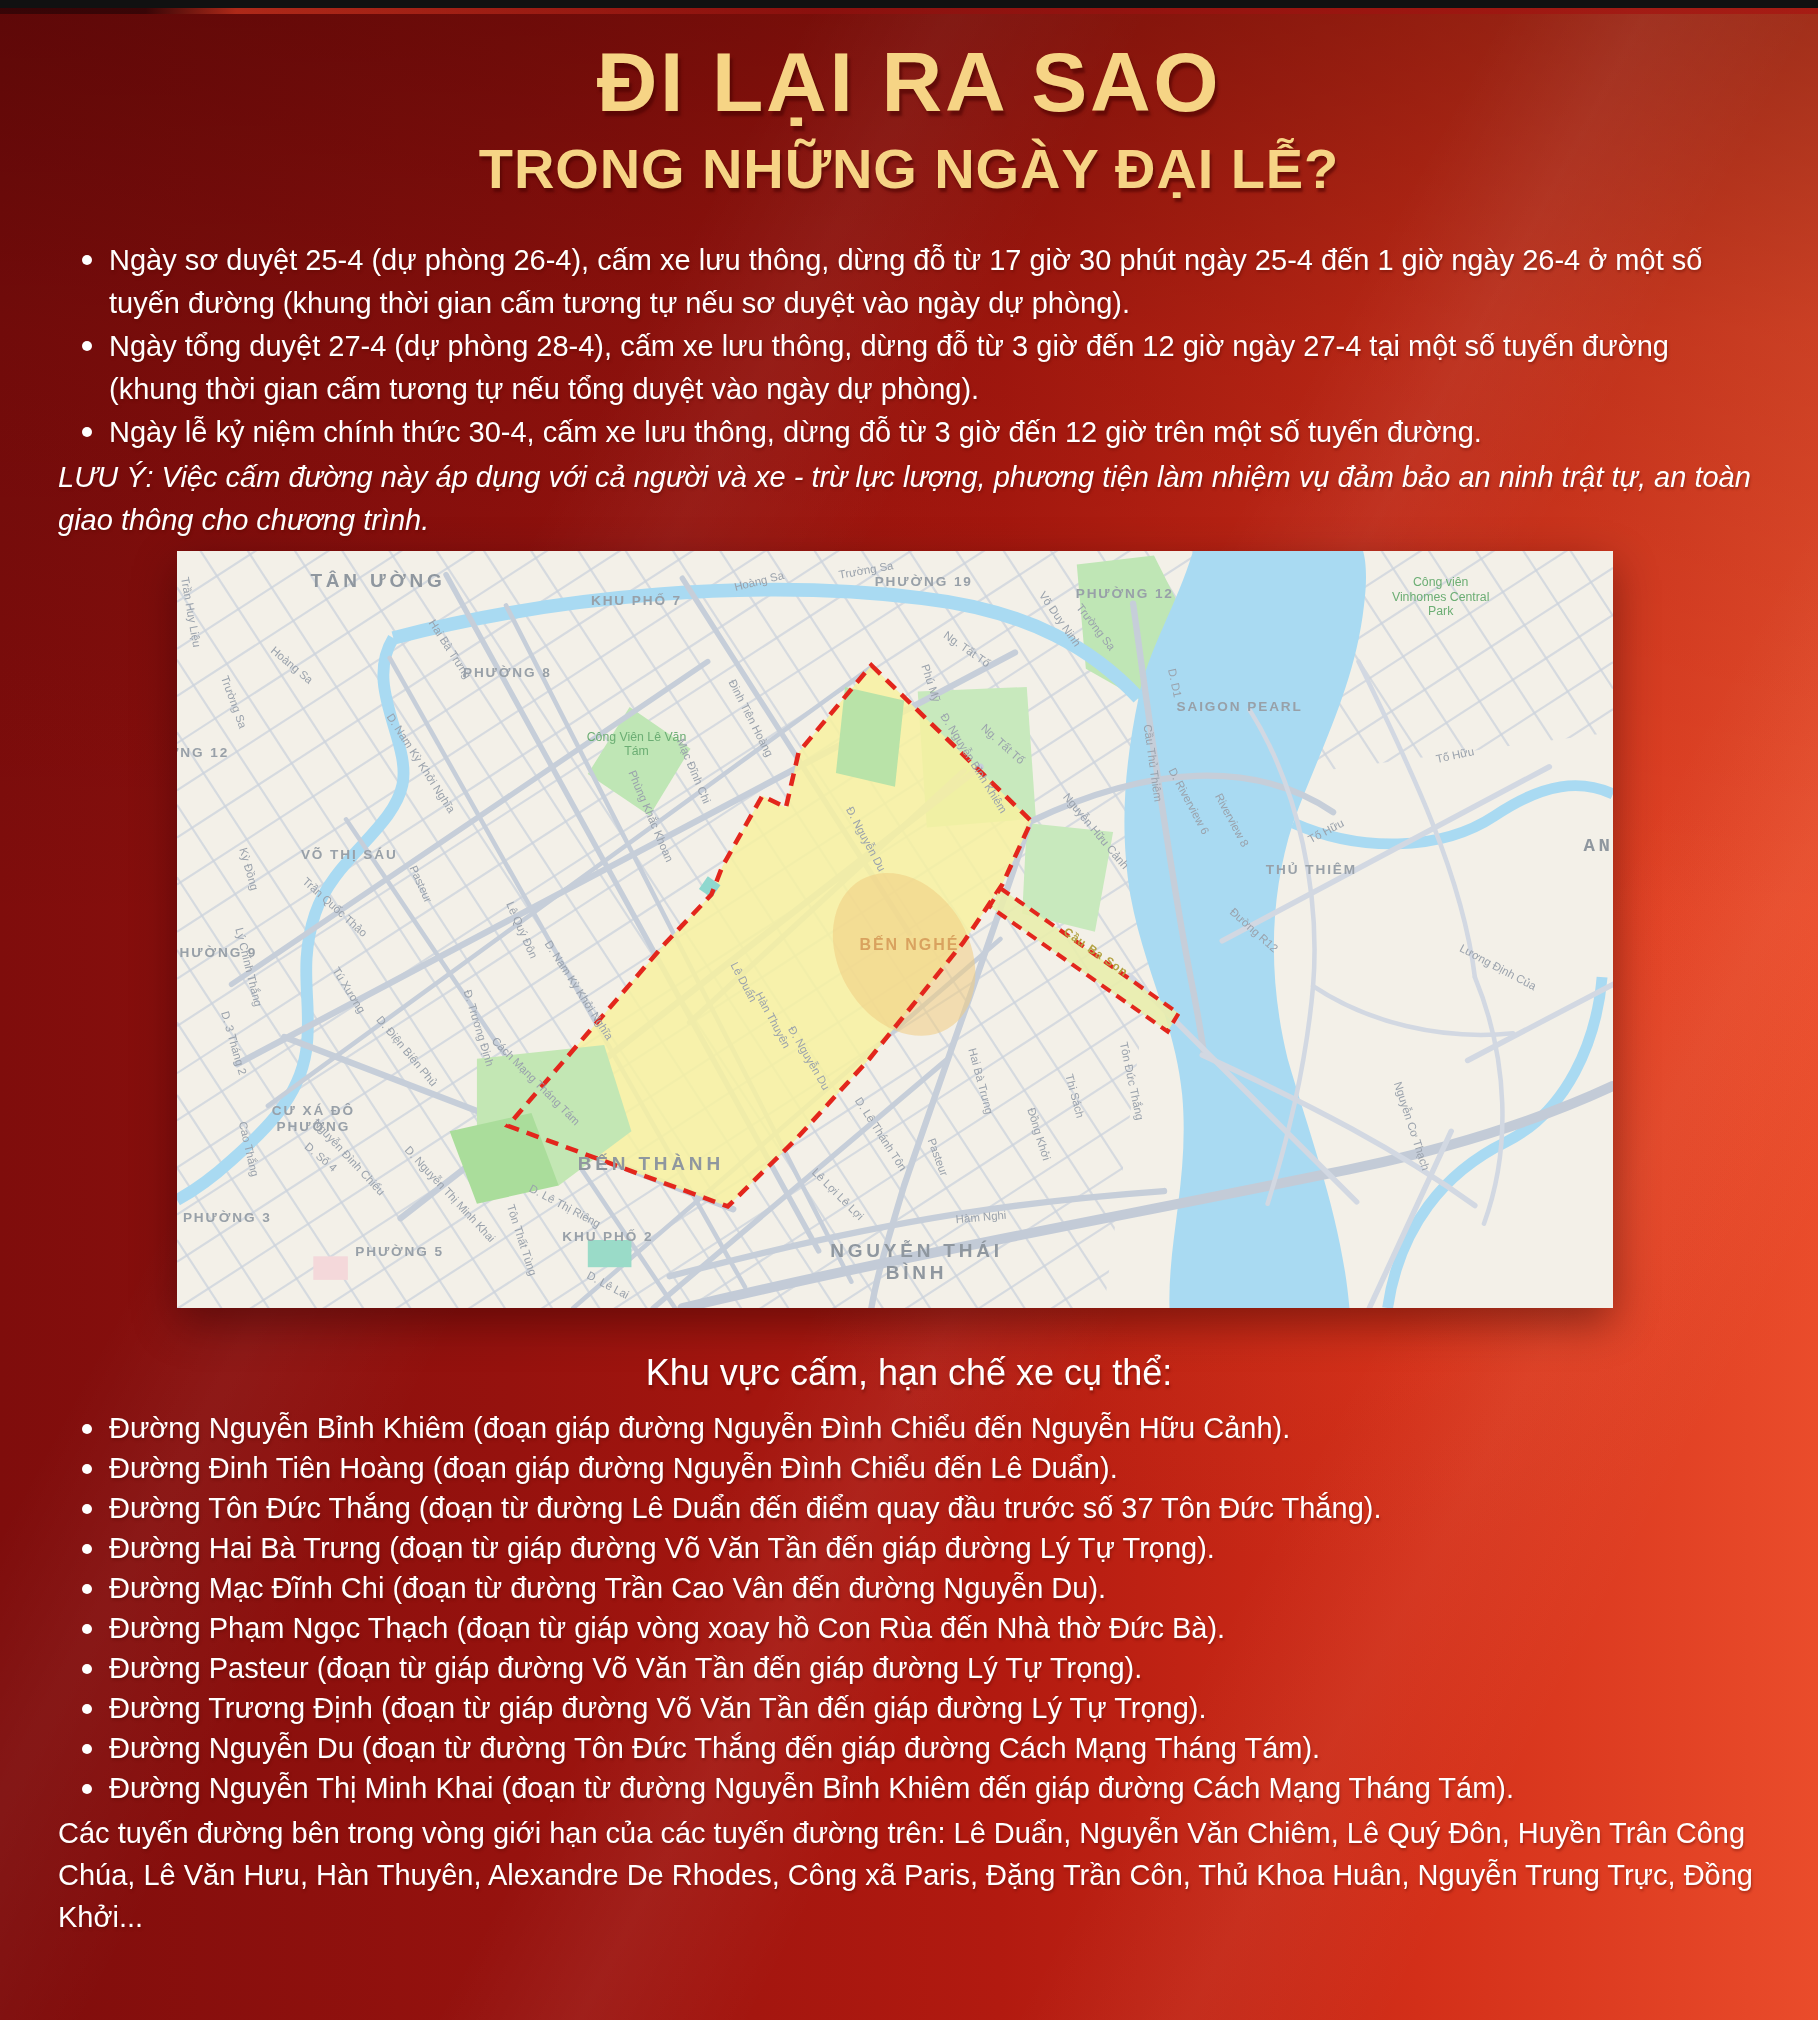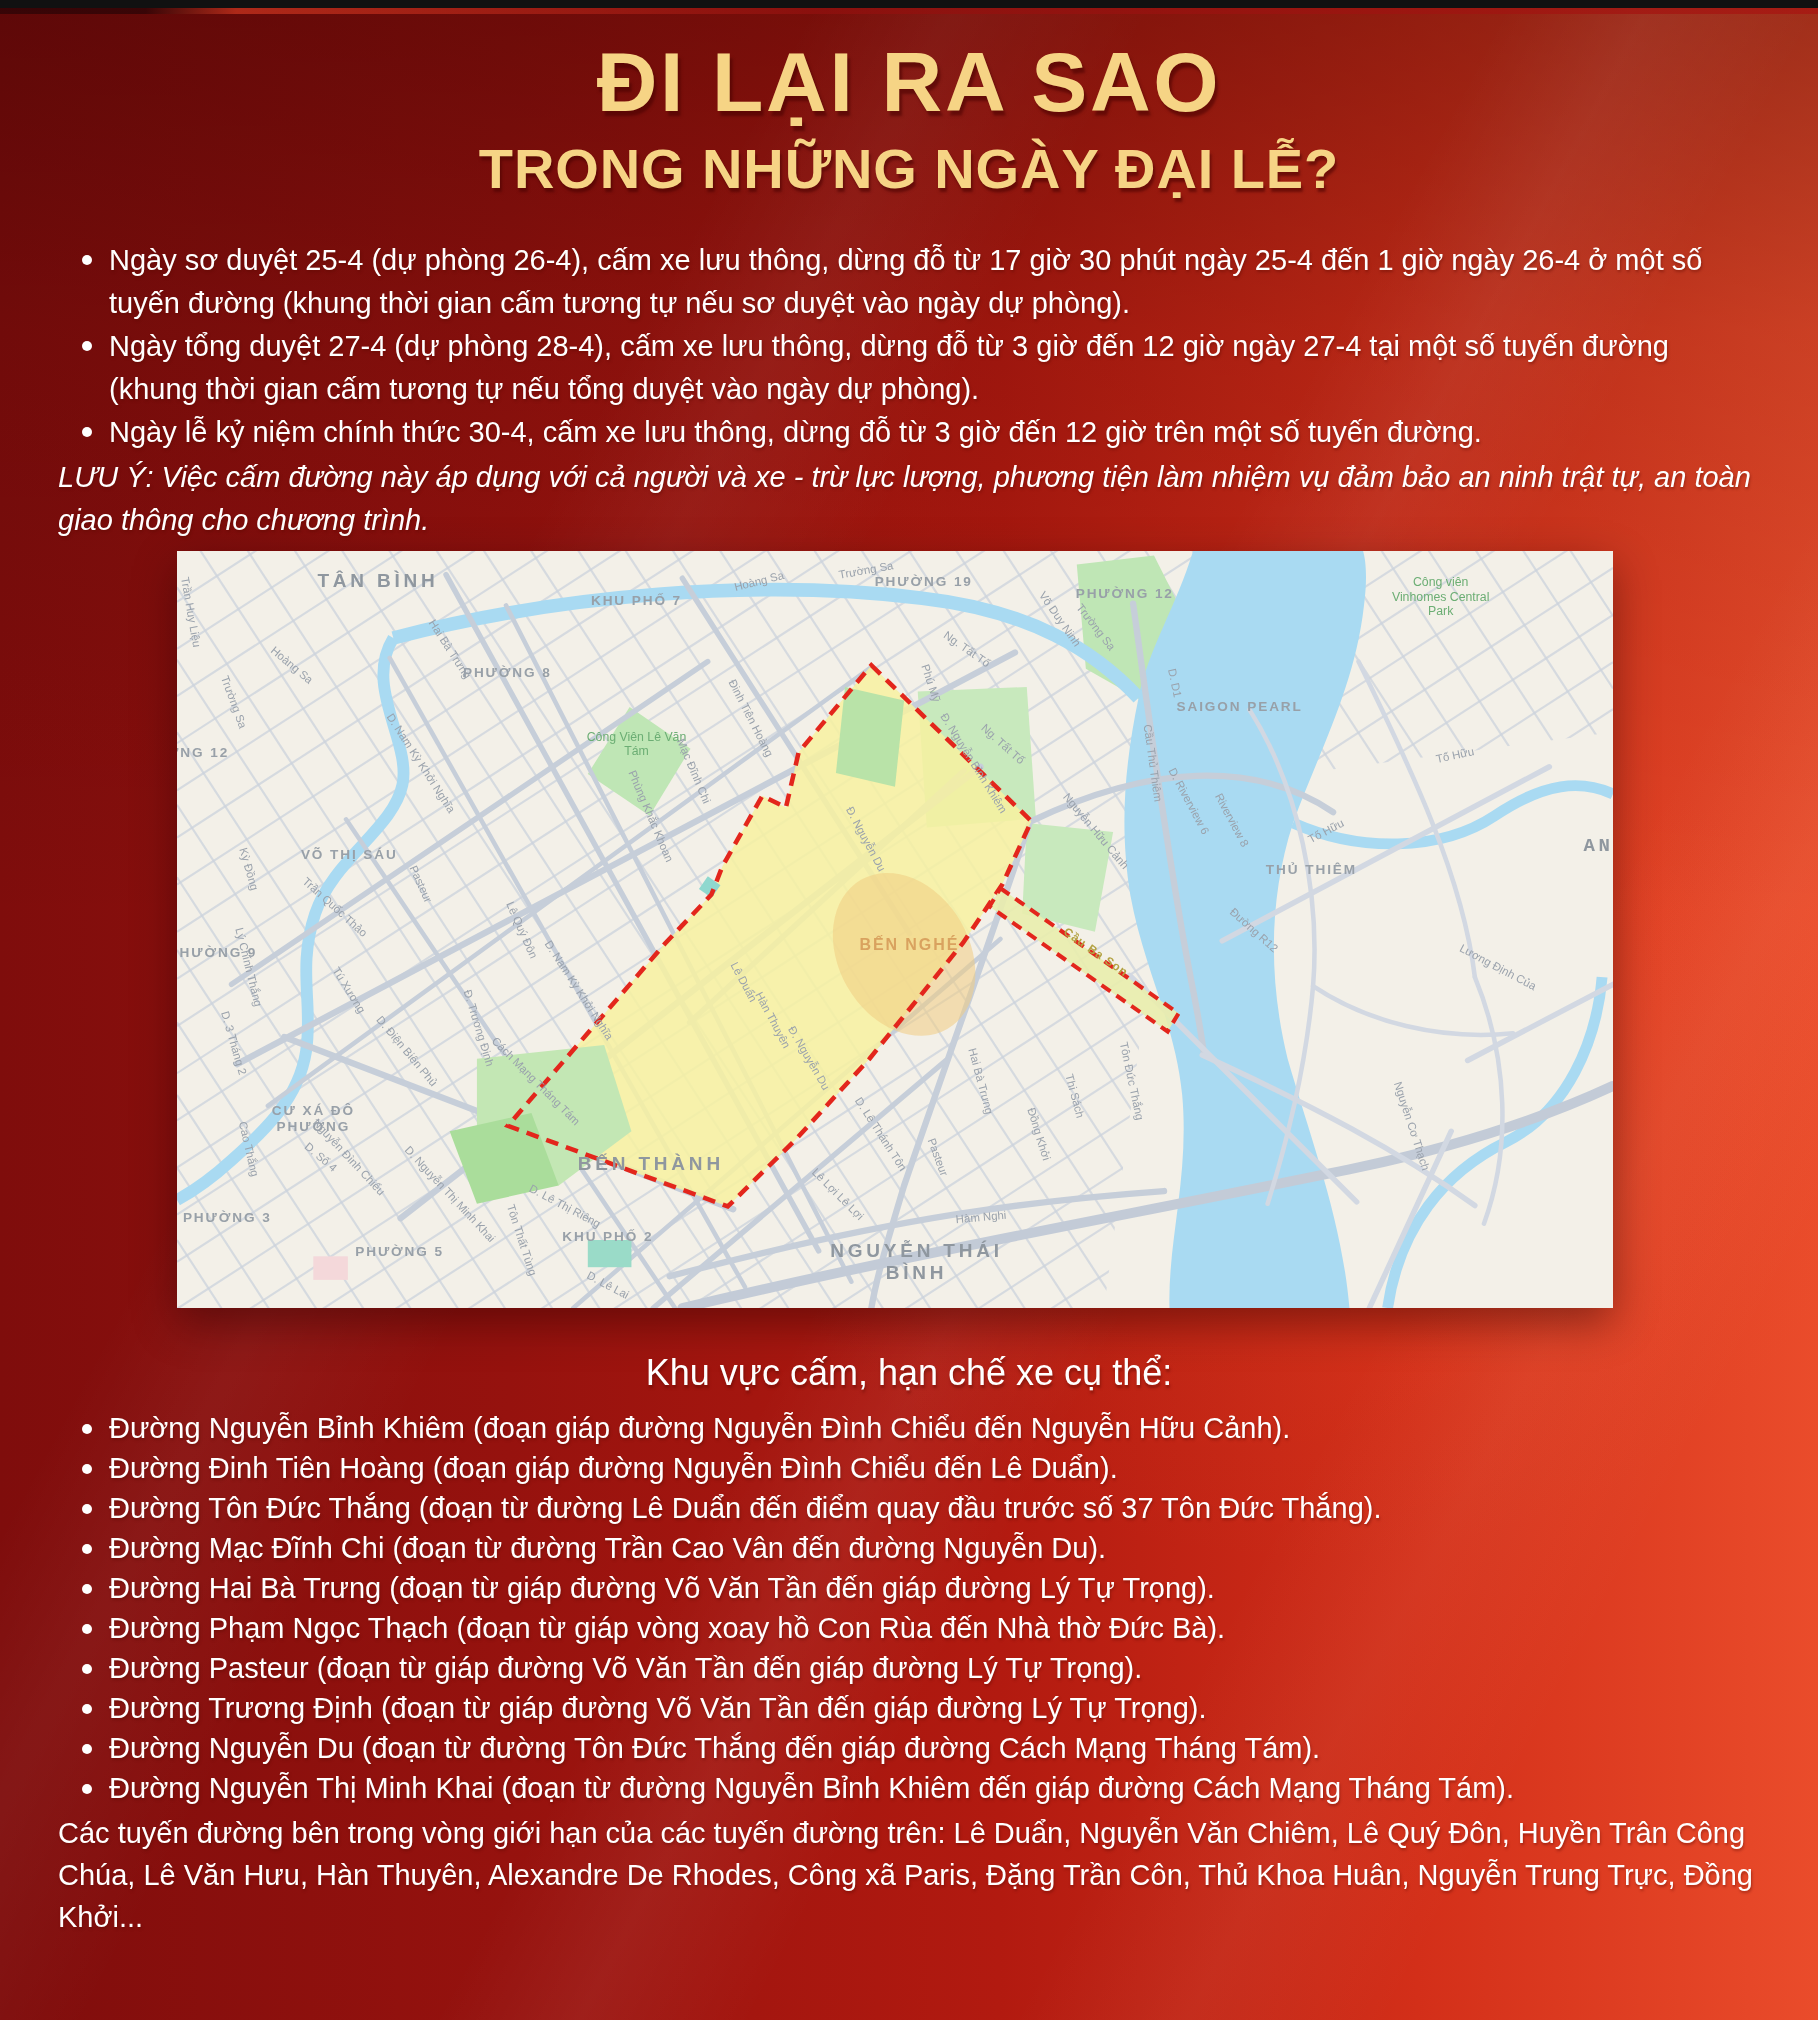--- a/index.html
+++ b/index.html
@@ -216,21 +216,21 @@
         <polygon points="330,560 470,545 500,640 420,700 330,660" fill="#c3e7b4"></polygon>
         <polygon points="300,640 390,620 420,700 330,720" fill="#aadd9b"></polygon>
         <polygon points="735,150 800,165 790,260 725,245" fill="#b9e3a8"></polygon>
         <rect x="452" y="760" width="48" height="30" fill="#9adbc8"></rect>
         <rect x="578" y="362" width="17" height="17" fill="#8fd8cf" transform="rotate(35 586 370)"></rect>
         <polygon points="764,126 940,298 908,368 865,432 762,560 680,650 606,723 364,634 537,433 588,379 600,348 644,270 670,283 684,222" fill="none" stroke="#e3261c" stroke-width="5" stroke-dasharray="14 9"></polygon>
         <polygon points="906,372 1102,510 1090,530 894,392" fill="#e9edad" fill-opacity="0.9" stroke="#e3261c" stroke-width="4.5" stroke-dasharray="12 8"></polygon>
       </g>
     </svg>
     <div class="labels" id="map-labels">
-        <div class="ml area-big" style="left: 14%; top: 4%; transform: translate(-50%, -50%) rotate(0deg);">TÂN BÌNH</div>
+        <div class="ml area-big" style="left: 14%; top: 4%; transform: translate(-50%, -50%) rotate(0deg);">TÂN ƯỜNG</div>
         <div class="ml area" style="left: 32%; top: 6.5%; transform: translate(-50%, -50%) rotate(0deg);">KHU PHỐ 7</div>
         <div class="ml area" style="left: 52%; top: 4%; transform: translate(-50%, -50%) rotate(0deg);">PHƯỜNG 19</div>
         <div class="ml area" style="left: 66%; top: 5.5%; transform: translate(-50%, -50%) rotate(0deg);">PHƯỜNG 12</div>
         <div class="ml area" style="left: 74%; top: 20.5%; transform: translate(-50%, -50%) rotate(0deg);">SAIGON PEARL</div>
         <div class="ml area" style="left: 23%; top: 16%; transform: translate(-50%, -50%) rotate(0deg);">PHƯỜNG 8</div>
         <div class="ml area" style="left: 1%; top: 26.5%; transform: translate(-50%, -50%) rotate(0deg);">ƯỜNG 12</div>
         <div class="ml area" style="left: 12%; top: 40%; transform: translate(-50%, -50%) rotate(0deg);">VÕ THỊ SÁU</div>
         <div class="ml area" style="left: 2.5%; top: 53%; transform: translate(-50%, -50%) rotate(0deg);">PHƯỜNG 9</div>
         <div class="ml area wrapped" style="left: 9.5%; top: 75%; transform: translate(-50%, -50%) rotate(0deg); width: 118px;">CƯ XÁ ĐÔ PHƯỜNG</div>
         <div class="ml area" style="left: 3.5%; top: 88%; transform: translate(-50%, -50%) rotate(0deg);">PHƯỜNG 3</div>
@@ -303,22 +303,22 @@
       </div>
   </figure>
 
   <h3 class="section-title">Khu vực cấm, hạn chế xe cụ thể:</h3>
 
   <div class="restricted-block">
     <ul class="blist" id="restricted-list">
         <li>Đường Nguyễn Bỉnh Khiêm (đoạn giáp đường Nguyễn Đình Chiểu đến Nguyễn Hữu Cảnh).</li>
         <li>Đường Đinh Tiên Hoàng (đoạn giáp đường Nguyễn Đình Chiểu đến Lê Duẩn).</li>
         <li>Đường Tôn Đức Thắng (đoạn từ đường Lê Duẩn đến điểm quay đầu trước số 37 Tôn Đức Thắng).</li>
+        <li>Đường Hai Bà Trưng (đoạn từ giáp đường Võ Văn Tần đến giáp đường Lý Tự Trọng).</li>
         <li>Đường Mạc Đĩnh Chi (đoạn từ đường Trần Cao Vân đến đường Nguyễn Du).</li>
-        <li>Đường Hai Bà Trưng (đoạn từ giáp đường Võ Văn Tần đến giáp đường Lý Tự Trọng).</li>
         <li>Đường Phạm Ngọc Thạch (đoạn từ giáp vòng xoay hồ Con Rùa đến Nhà thờ Đức Bà).</li>
         <li>Đường Pasteur (đoạn từ giáp đường Võ Văn Tần đến giáp đường Lý Tự Trọng).</li>
         <li>Đường Trương Định (đoạn từ giáp đường Võ Văn Tần đến giáp đường Lý Tự Trọng).</li>
         <li>Đường Nguyễn Du (đoạn từ đường Tôn Đức Thắng đến giáp đường Cách Mạng Tháng Tám).</li>
         <li>Đường Nguyễn Thị Minh Khai (đoạn từ đường Nguyễn Bỉnh Khiêm đến giáp đường Cách Mạng Tháng Tám).</li>
       </ul>
     <p class="footer-text">Các tuyến đường bên trong vòng giới hạn của các tuyến đường trên: Lê Duẩn, Nguyễn Văn Chiêm, Lê Quý Đôn, Huyền Trân Công Chúa, Lê Văn Hưu, Hàn Thuyên, Alexandre De Rhodes, Công xã Paris, Đặng Trần Côn, Thủ Khoa Huân, Nguyễn Trung Trực, Đồng Khởi...</p>
   </div>
 
   <div class="bottom-strip"></div>

